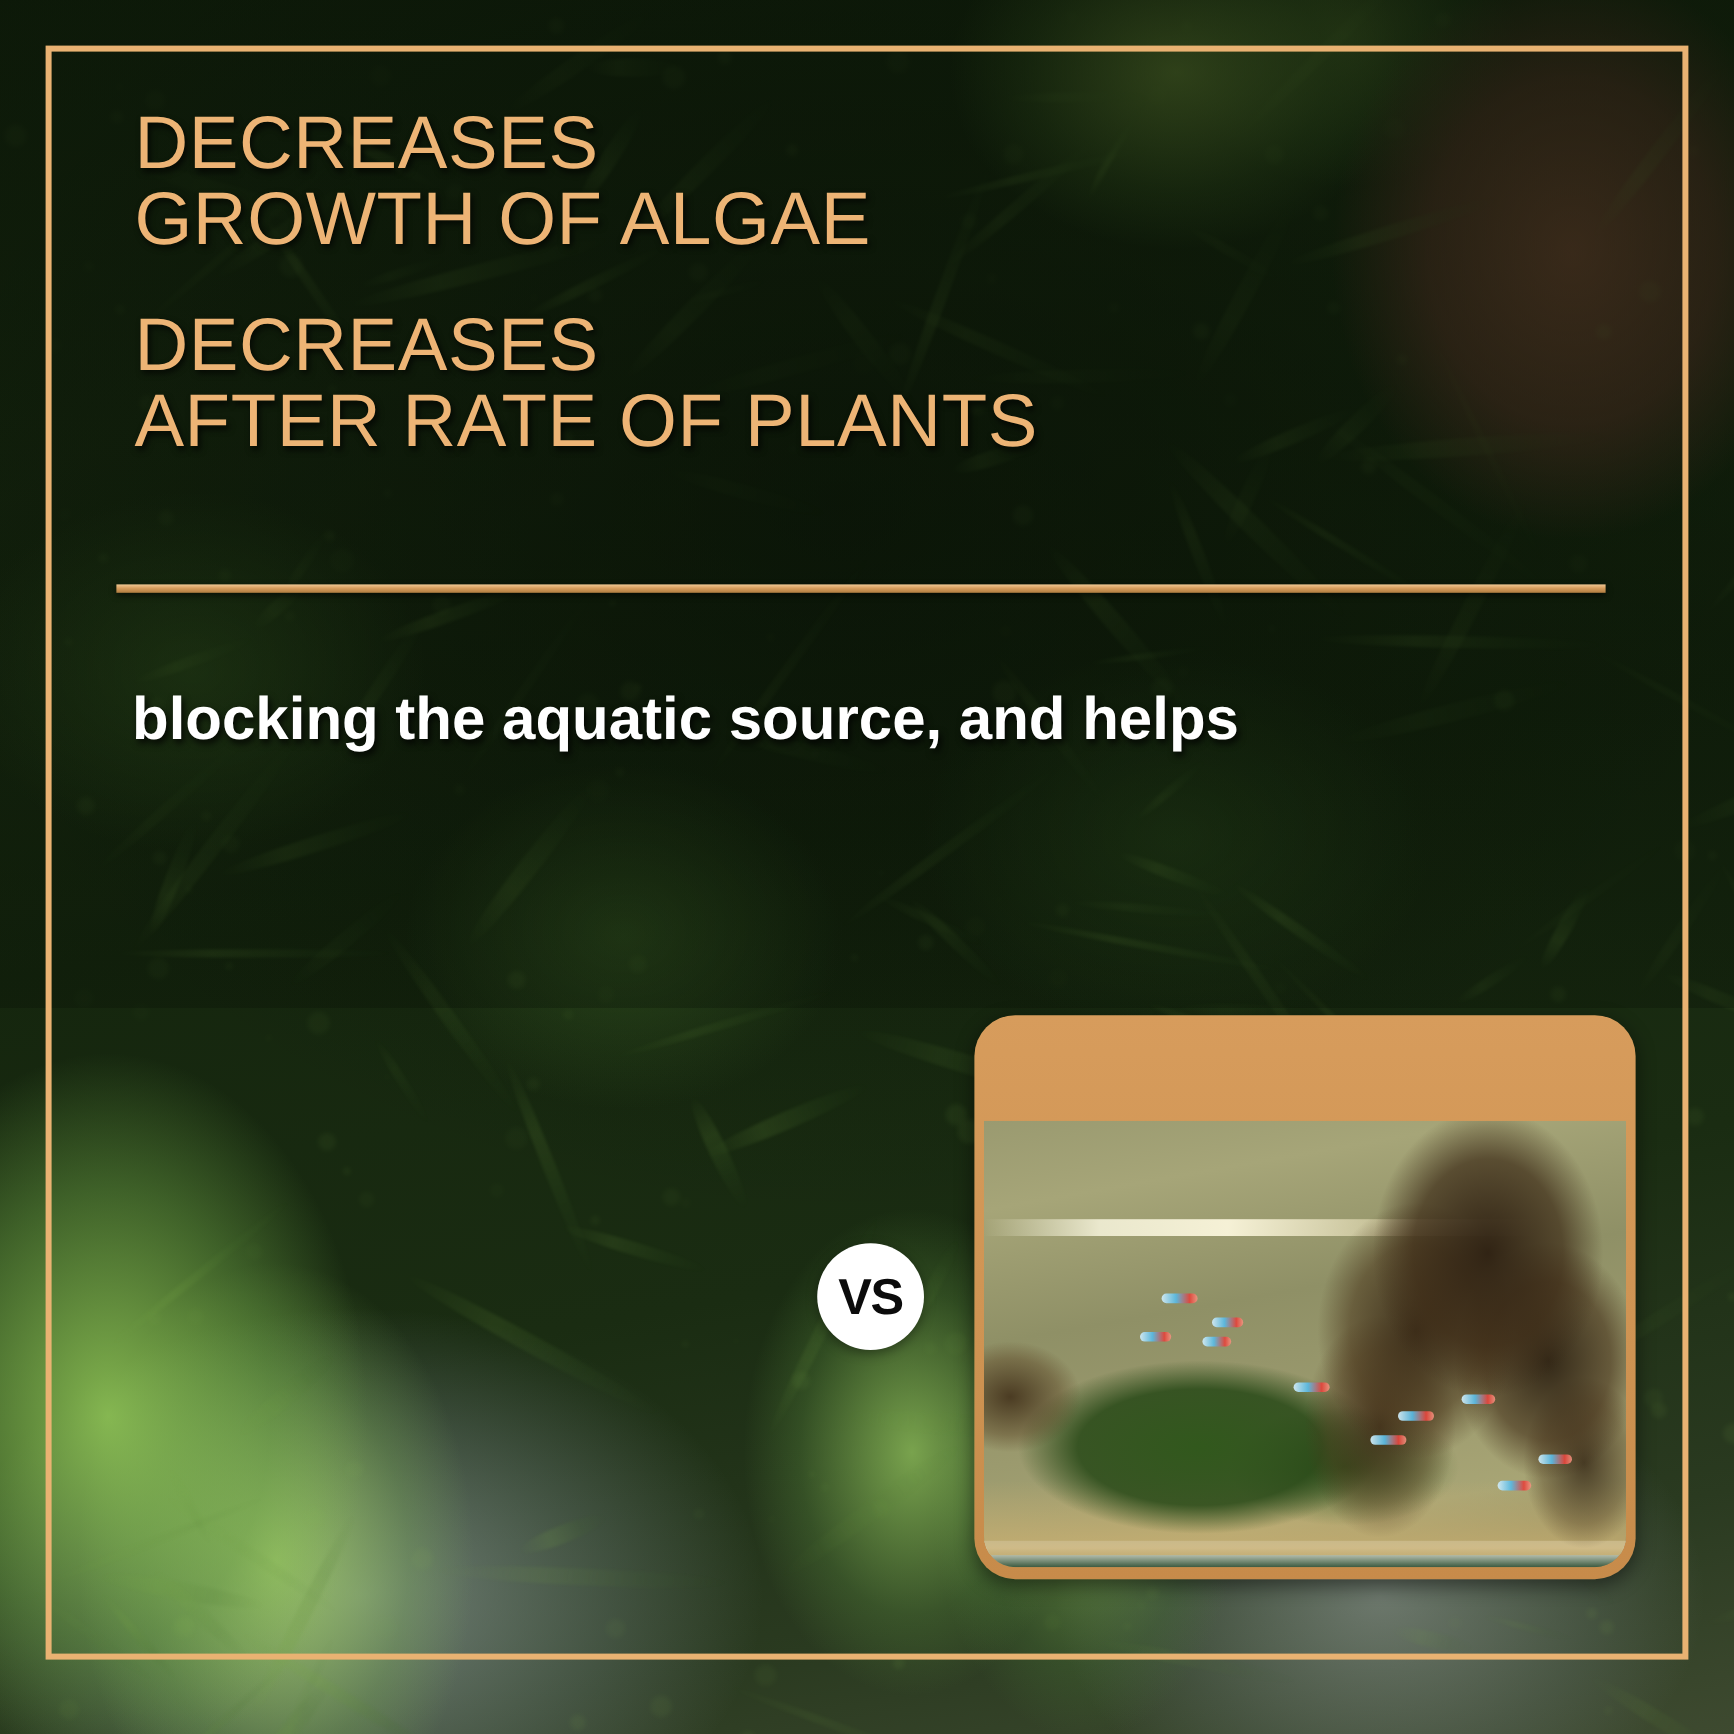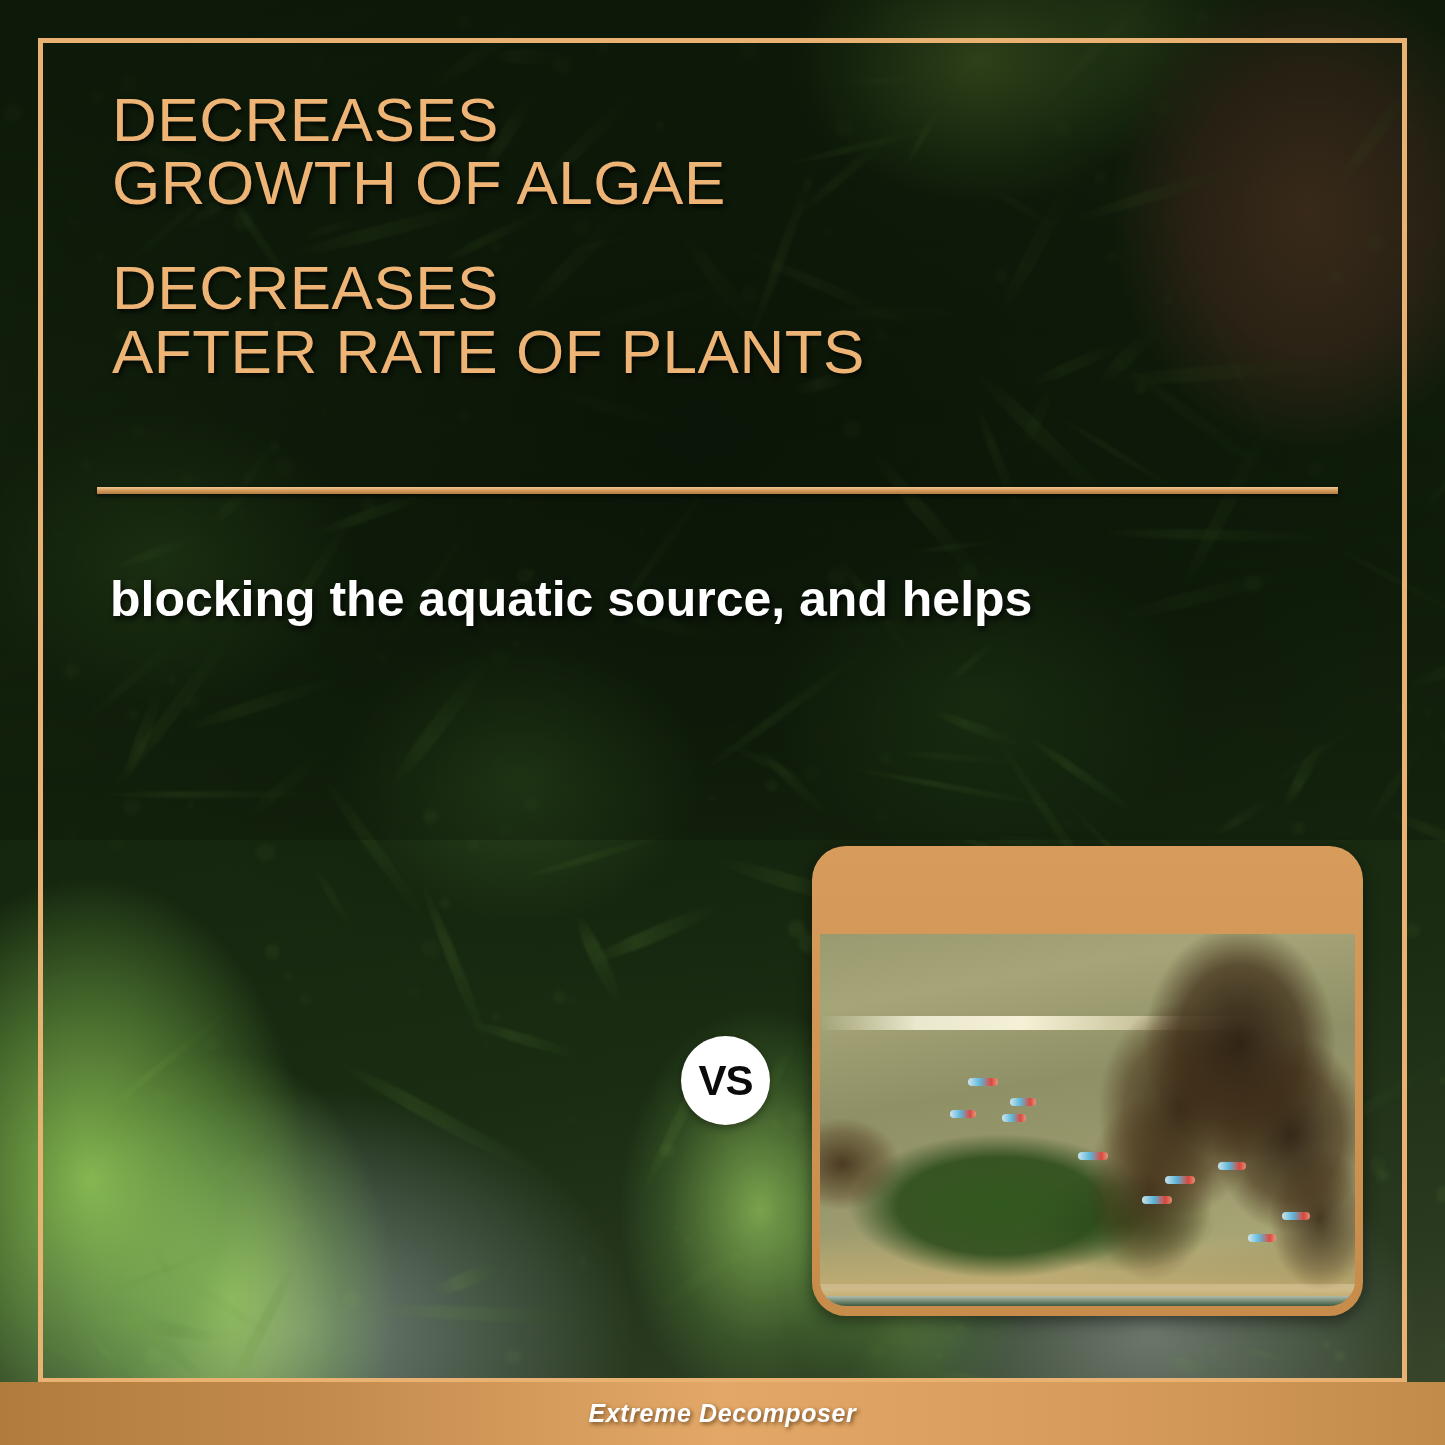--- a/index.html
+++ b/index.html
@@ -587,17 +587,14 @@
         <div class="a-fish" style="left:322px; top:262px; width:30px;"></div>
         <div class="a-fish" style="left:462px; top:278px; width:28px;"></div>
         <div class="a-fish" style="left:428px; top:300px; width:28px;"></div>
       </div>
     </div>
 
   </div>
 
   <div class="vs">VS</div>
 
-  <div class="footer">
-    <span class="footer-text">Extreme Decomposer</span>
-  </div>
 
 </div>
 
 </body></html>

